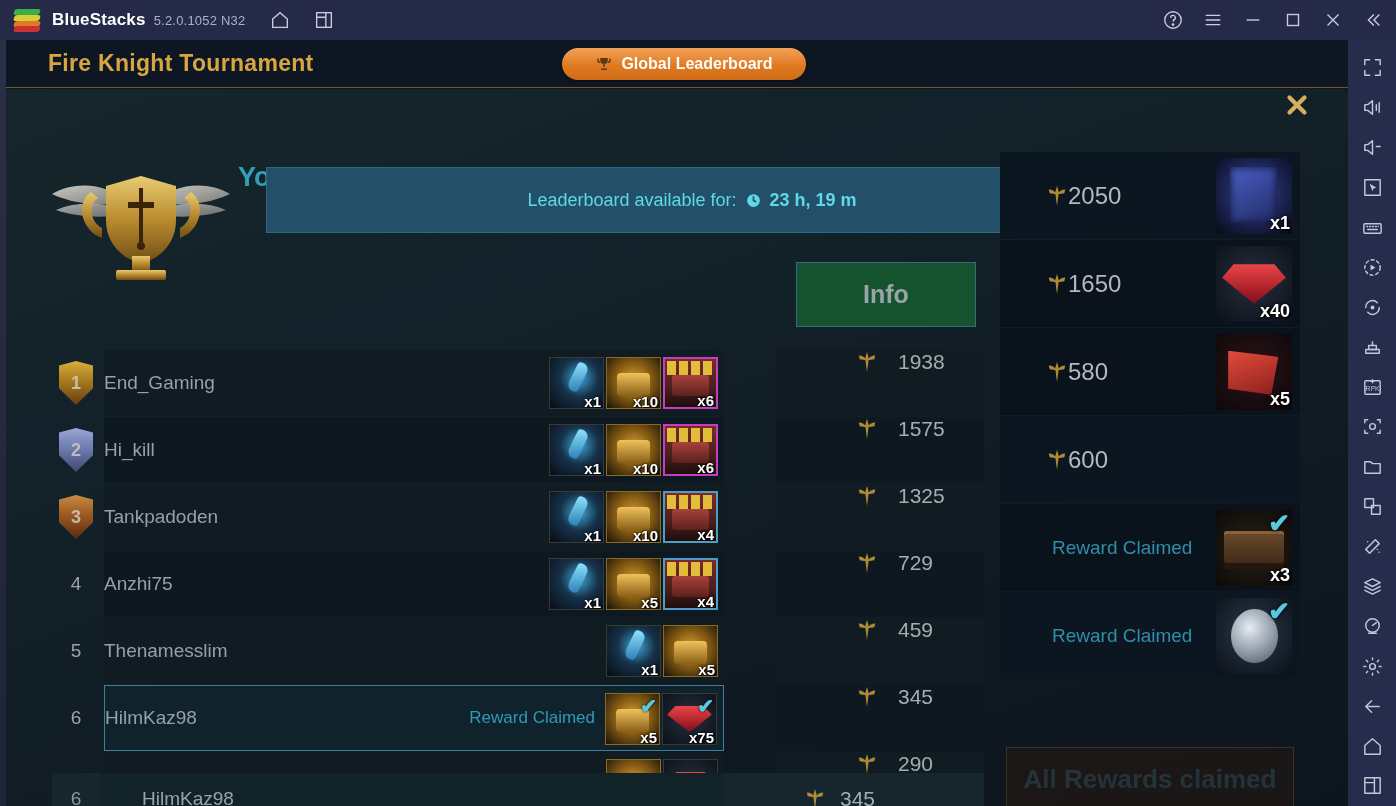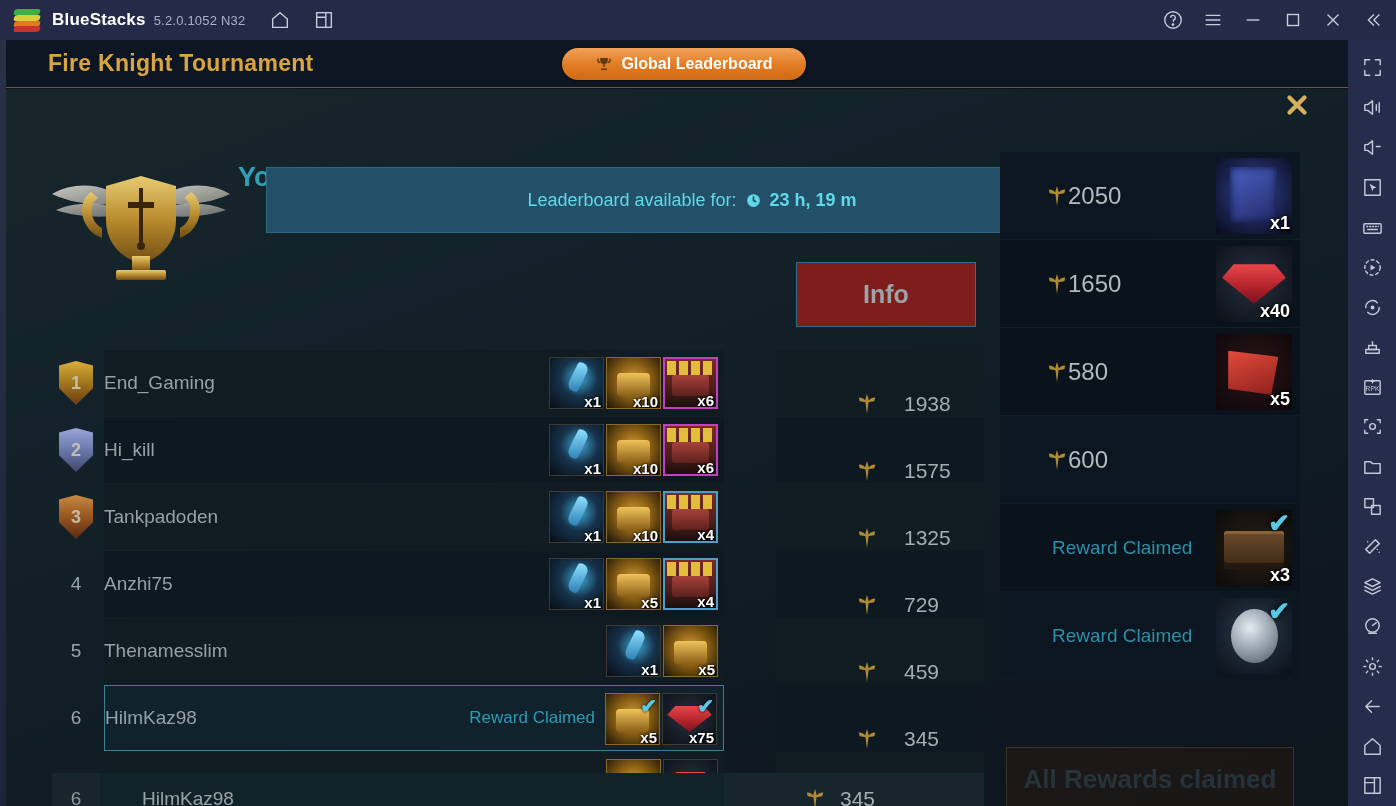--- a/index.html
+++ b/index.html
@@ -88,39 +88,39 @@
     position: absolute; left: 266px; top: 127px; width: 824px; height: 66px;
     background: #235068; border: 1px solid #2d6983;
     display: flex; align-items: center; justify-content: center; gap: 8px;
   }
   .timer-banner .t1 { color: #5fd8e8; font-size: 18px; margin-left: 28px; }
   .timer-banner .t2 { color: #5fd8e8; font-size: 18px; font-weight: bold; }
 
   
   .info-btn {
     position: absolute; left: 796px; top: 222px; width: 180px; height: 65px;
-    background: #7f1d1d; border: 1px solid #2f6f84;
+    background: #14532d; border: 1px solid #2f6f84;
     display: flex; align-items: center; justify-content: center;
     color: #9aa3a8; font-size: 25px; font-weight: bold;
   }
 
   
   .board { position: absolute; left: 52px; top: 310px; width: 932px; height: 430px; overflow: hidden; }
   .lrow { position: relative; height: 66px; margin-bottom: 1px; display: flex; align-items: center; }
   .lrow .slot { position: absolute; left: 0; top: 0; width: 48px; height: 66px;
       display:flex; align-items:center; justify-content:center; }
   .lrow .panel { position: absolute; left: 52px; top: 0; width: 620px; height: 66px;
       background: #101b22; display: flex; align-items: center; }
   .lrow .panel.alt { background: #0d1820; }
   .lrow.me .panel { border: 1px solid #3d7f96; background: #10222c; }
   .uname { color: #97a0a6; font-size: 19px; }
   .claimed { position: absolute; right: 128px; color: #2f9bb5; font-size: 17px; white-space: nowrap; }
   .rewards { position: absolute; right: 6px; top: 7px; display: flex; gap: 2px; }
   .score-cell { position: absolute; left: 724px; top: 0; width: 260px; height: 66px;
-      background: #101b22; display: flex; align-items: flex-end; gap: 26px; padding-left: 80px; }
+      background: #101b22; display: flex; align-items: flex-start; gap: 20px; padding-left: 80px; }
   .score-cell.alt { background: #0d1820; }
   .score-val { color: #a4adb2; font-size: 21px; }
 
   
   .tile { position: relative; width: 55px; height: 52px; border: 1px solid #3a3a34;
       overflow: hidden; display: block; }
   .tile.epic { border: 2px solid #c23fc2; padding-left: 48px; }
   .tile.rare { border: 2px solid #4a9ec7; }
   .tile.gold { border: 1px solid #8a6a28; }
   .tile .qty { position: absolute; right: 2px; bottom: -2px; color: #fff; font-size: 15px;

